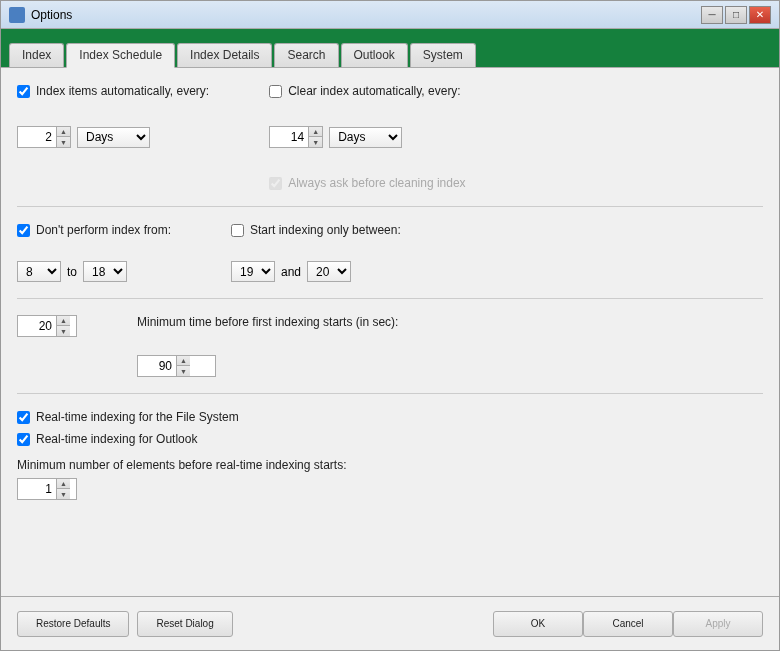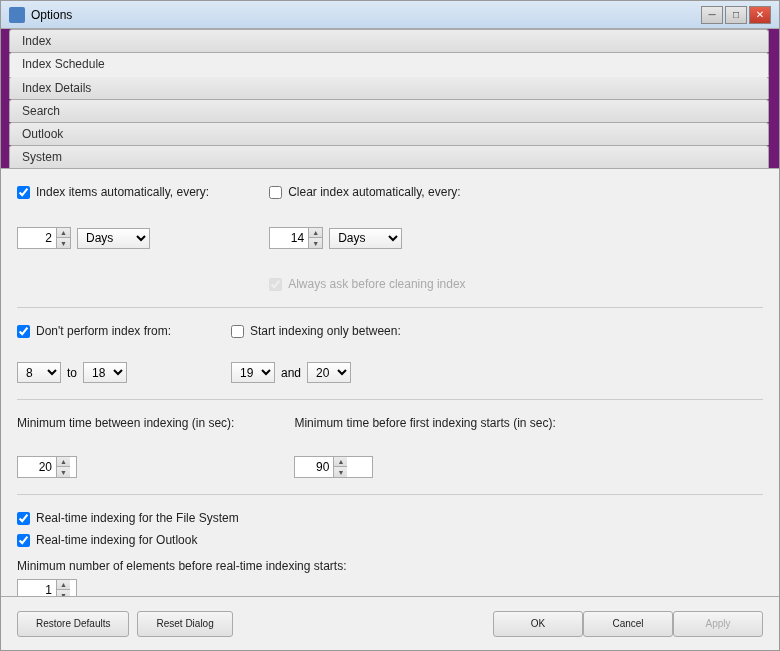--- a/index.html
+++ b/index.html
@@ -5,21 +5,21 @@
     * { box-sizing: border-box; margin: 0; padding: 0; font-family: 'Segoe UI', Tahoma, sans-serif; font-size: 12px; }
     body { background: #f0f0f0; }
     .window { width: 780px; height: 651px; background: #f0f0f0; border: 1px solid #999; display: flex; flex-direction: column; box-shadow: 2px 2px 8px rgba(0,0,0,0.3); }
     .titlebar { background: linear-gradient(to bottom, #dce8f5, #c5d9ee); height: 28px; display: flex; align-items: center; padding: 0 8px; border-bottom: 1px solid #aaa; justify-content: space-between; }
     .titlebar-left { display: flex; align-items: center; gap: 6px; }
     .titlebar-icon { width: 16px; height: 16px; background: #4a7fc1; border-radius: 2px; }
     .titlebar-title { font-size: 12px; color: #000; text-align: center; }
     .titlebar-buttons { display: flex; gap: 2px; }
     .titlebar-btn { width: 22px; height: 18px; border: 1px solid #888; background: linear-gradient(to bottom, #e8e8e8, #ccc); cursor: pointer; display: flex; align-items: center; justify-content: center; font-size: 10px; color: #333; }
     .titlebar-btn:last-child { background: linear-gradient(to bottom, #e8604a, #c0392b); color: white; }
-    .tabs { display: flex; padding: 0 8px 0 8px; border-bottom: 1px solid #aaa; background: #701a75; flex-direction: column; }
+    .tabs { display: flex; padding: 14px 8px 0 8px; border-bottom: 1px solid #aaa; background: #15803d; }
     .tab { padding: 4px 12px; border: 1px solid #aaa; border-bottom: none; background: #dde; cursor: pointer; margin-right: 2px; border-radius: 3px 3px 0 0; color: #333; background: linear-gradient(to bottom, #ececec, #ddd); }
     .tab.active { background: #f0f0f0; border-bottom: 1px solid #f0f0f0; font-weight: normal; z-index: 1; margin-bottom: -1px; padding-bottom: 5px; }
     .content { flex: 1; padding: 16px; overflow: auto; }
     .section { border-bottom: 1px solid #ccc; padding-bottom: 16px; margin-bottom: 16px; }
     .section:last-child { border-bottom: none; }
     .col { display: flex; flex-direction: column; gap: 24px; }
     .check-row { display: flex; align-items: center; gap: 6px; }
     .check-row label { color: #222; }
     .input-row { display: flex; align-items: center; gap: 6px; margin-top: 4px; }
     .spinbox { display: flex; align-items: center; border: 1px solid #aaa; background: white; }
@@ -164,21 +164,20 @@
               <option>19</option><option>21</option><option>22</option><option>23</option>
             </select>
           </div>
         </div>
       </div>
     </div>
 
     <div class="section">
       <div class="two-col">
         <div class="col">
-          <span class="label-text">Minimum time between indexing (in sec):</span>
           <div class="spinbox" style="width:60px;">
             <input type="text" value="20" style="">
             <div class="spin-btns">
               <button class="spin-btn">▲</button>
               <button class="spin-btn">▼</button>
             </div>
           </div>
         </div>
         <div class="col">
           <span class="label-text">Minimum time before first indexing starts (in sec):</span>

